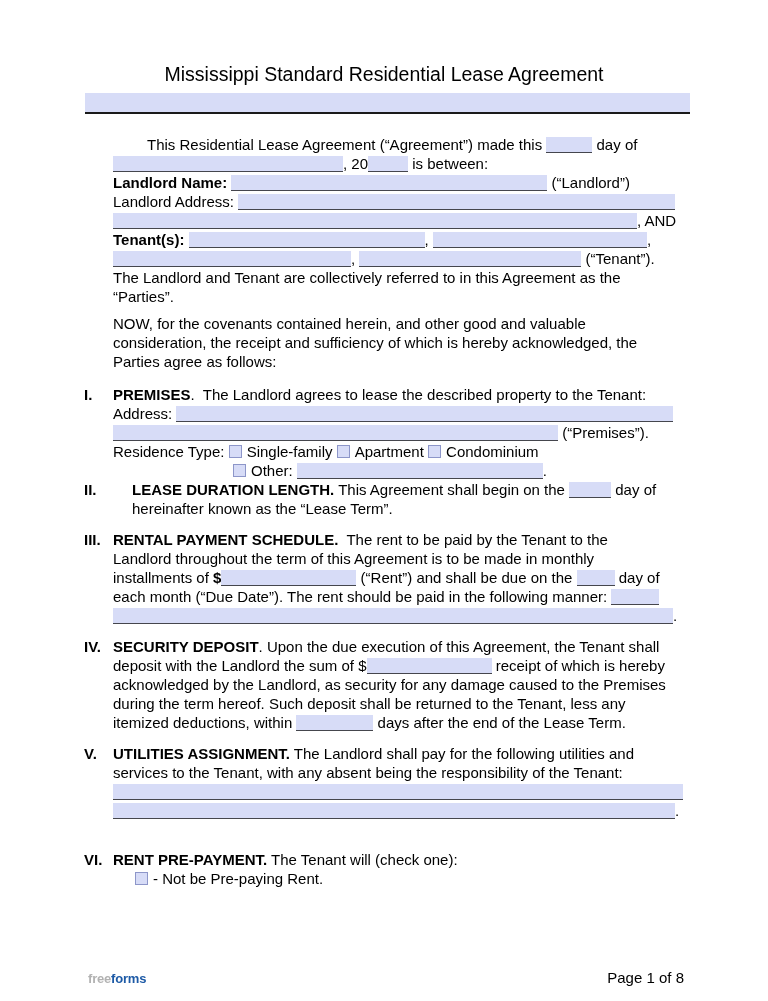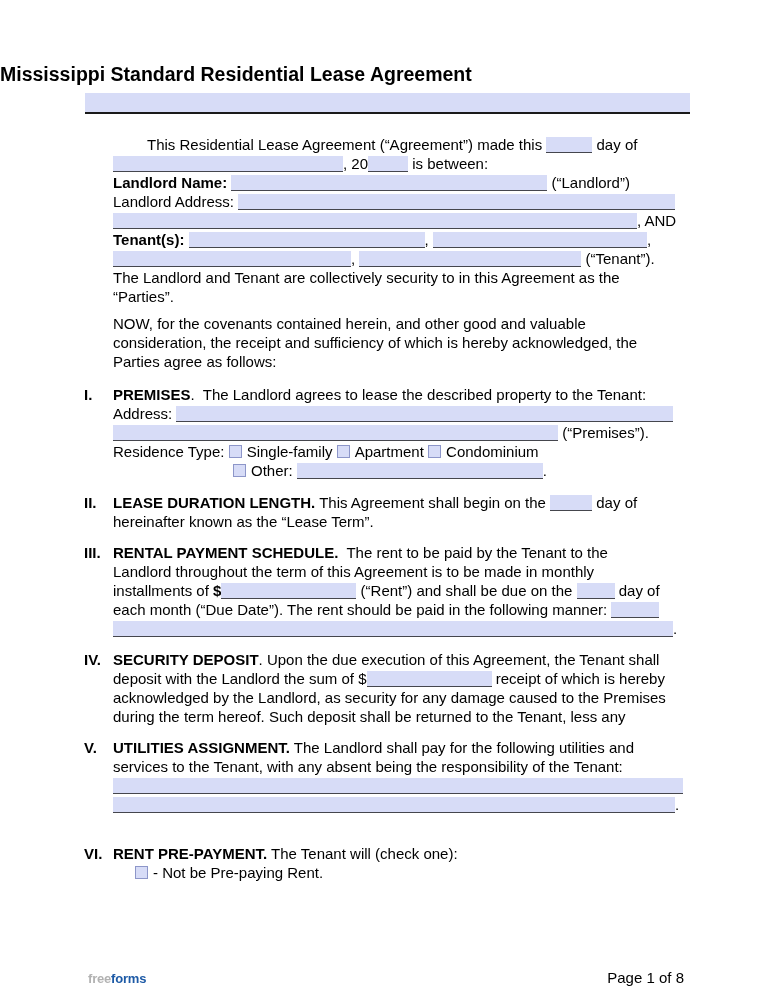--- a/index.html
+++ b/index.html
@@ -6,34 +6,34 @@
     --highlight:#d7dcf7;
     --checkbox-border:#8d96c9;
     --logo-gray:#b2b2b2;
     --logo-blue:#1d5aa6;
   }
   html,body{margin:0;padding:0;background:#fff;}
   .page{
     position:relative;width:768px;height:1001px;background:#fff;overflow:hidden;
     font-family:"Liberation Sans",sans-serif;font-size:15px;line-height:19px;color:#000;
   }
-  .title{margin:62px 0 0;text-align:left;font-size:19.5px;line-height:24px;font-weight:700;}
+  .title{margin:62px 0 0;text-align:center;font-size:19.5px;line-height:24px;font-weight:400;}
   .title-bar{height:19px;margin:7px 78px 0 85px;background:var(--highlight);border-bottom:2px solid #1a1a1a;}
   .para{margin:0 80px 0 113px;}
   .intro{margin-top:21px;}
   .recital{margin-top:8px;}
   .line{white-space:pre-wrap;}
   .indent{padding-left:34px;}
   .blank{display:inline-block;height:15px;background:var(--highlight);border-bottom:1.5px solid #45464d;vertical-align:-3px;}
   .bold{font-weight:700;}
   .section{display:flex;margin:0 80px 0 84px;}
   .section .num{width:29px;flex:none;font-weight:700;}
   .section .sbody{flex:1;min-width:0;}
   #sec1{margin-top:14px;}
-  #sec2{margin-top:13px;}
+  #sec2{gap:19px;}
   #sec3{margin-top:12px;}
   #sec4{margin-top:12px;}
   #sec5{margin-top:12px;}
   #sec6{margin-top:30px;}
   .cb{display:inline-block;width:11px;height:11px;background:var(--highlight);border:1px solid var(--checkbox-border);vertical-align:-1px;margin-right:5px;}
   .other-row{padding-left:120px;}
   .option-row{padding-left:22px;}
   .footer{position:absolute;left:88px;right:84px;bottom:13px;display:flex;justify-content:space-between;align-items:baseline;}
   .logo{font-size:13px;font-weight:700;letter-spacing:-0.2px;}
   .logo .free{color:var(--logo-gray);}
@@ -49,21 +49,21 @@
   <div class="title-bar"></div>
 
   <div class="para intro">
     <div class="line indent"><span>This Residential Lease Agreement (“Agreement”) made this </span><span class="blank" style="width:46px"></span><span> day of</span></div>
     <div class="line"><span class="blank" style="width:230px"></span><span>, 20</span><span class="blank" style="width:40px"></span><span> is between:</span></div>
     <div class="line"><span class="bold">Landlord Name: </span><span class="blank" style="width:316px"></span><span> (“Landlord”)</span></div>
     <div class="line"><span>Landlord Address: </span><span class="blank" style="width:437px"></span></div>
     <div class="line"><span class="blank" style="width:524px"></span><span>, AND</span></div>
     <div class="line"><span class="bold">Tenant(s): </span><span class="blank" style="width:236px"></span><span>, </span><span class="blank" style="width:214px"></span><span>,</span></div>
     <div class="line"><span class="blank" style="width:238px"></span><span>, </span><span class="blank" style="width:222px"></span><span> (“Tenant”).</span></div>
-    <div class="line"><span>The Landlord and Tenant are collectively security to in this Agreement as the</span></div>
+    <div class="line"><span>The Landlord and Tenant are collectively referred to in this Agreement as the</span></div>
     <div class="line"><span>“Parties”.</span></div>
   </div>
 
   <div class="para recital">
     <div class="line"><span>NOW, for the covenants contained herein, and other good and valuable</span></div>
     <div class="line"><span>consideration, the receipt and sufficiency of which is hereby acknowledged, the</span></div>
     <div class="line"><span>Parties agree as follows:</span></div>
   </div>
 
   <div class="section" id="sec1">
@@ -96,20 +96,21 @@
     </div>
   </div>
 
   <div class="section" id="sec4">
     <div class="num">IV.</div>
     <div class="sbody">
       <div class="line"><span class="bold">SECURITY DEPOSIT</span><span>. Upon the due execution of this Agreement, the Tenant shall</span></div>
       <div class="line"><span>deposit with the Landlord the sum of $</span><span class="blank" style="width:125px"></span><span> receipt of which is hereby</span></div>
       <div class="line"><span>acknowledged by the Landlord, as security for any damage caused to the Premises</span></div>
       <div class="line"><span>during the term hereof. Such deposit shall be returned to the Tenant, less any</span></div>
+      <div class="line"><span>itemized deductions, within </span><span class="blank" style="width:77px"></span><span> days after the end of the Lease Term.</span></div>
     </div>
   </div>
 
   <div class="section" id="sec5">
     <div class="num">V.</div>
     <div class="sbody">
       <div class="line"><span class="bold">UTILITIES ASSIGNMENT.</span><span> The Landlord shall pay for the following utilities and</span></div>
       <div class="line"><span>services to the Tenant, with any absent being the responsibility of the Tenant:</span></div>
       <div class="line"><span class="blank" style="width:570px"></span></div>
       <div class="line"><span class="blank" style="width:562px"></span><span>.</span></div>

